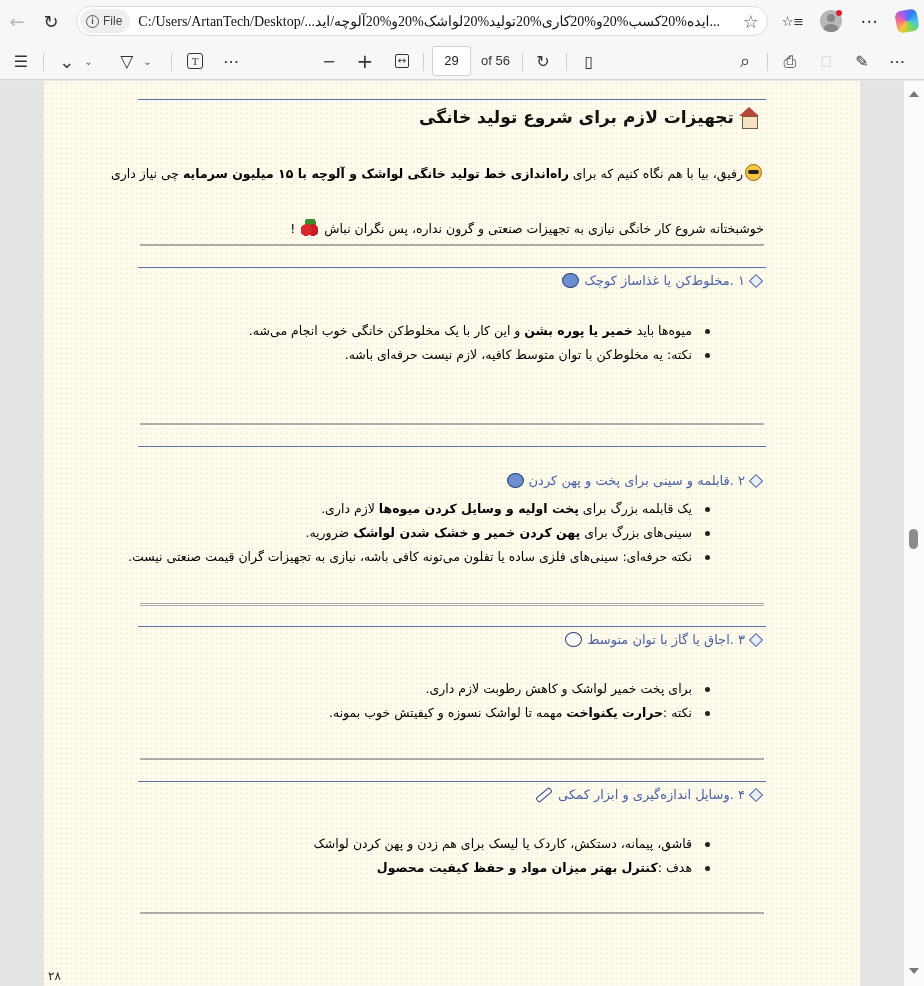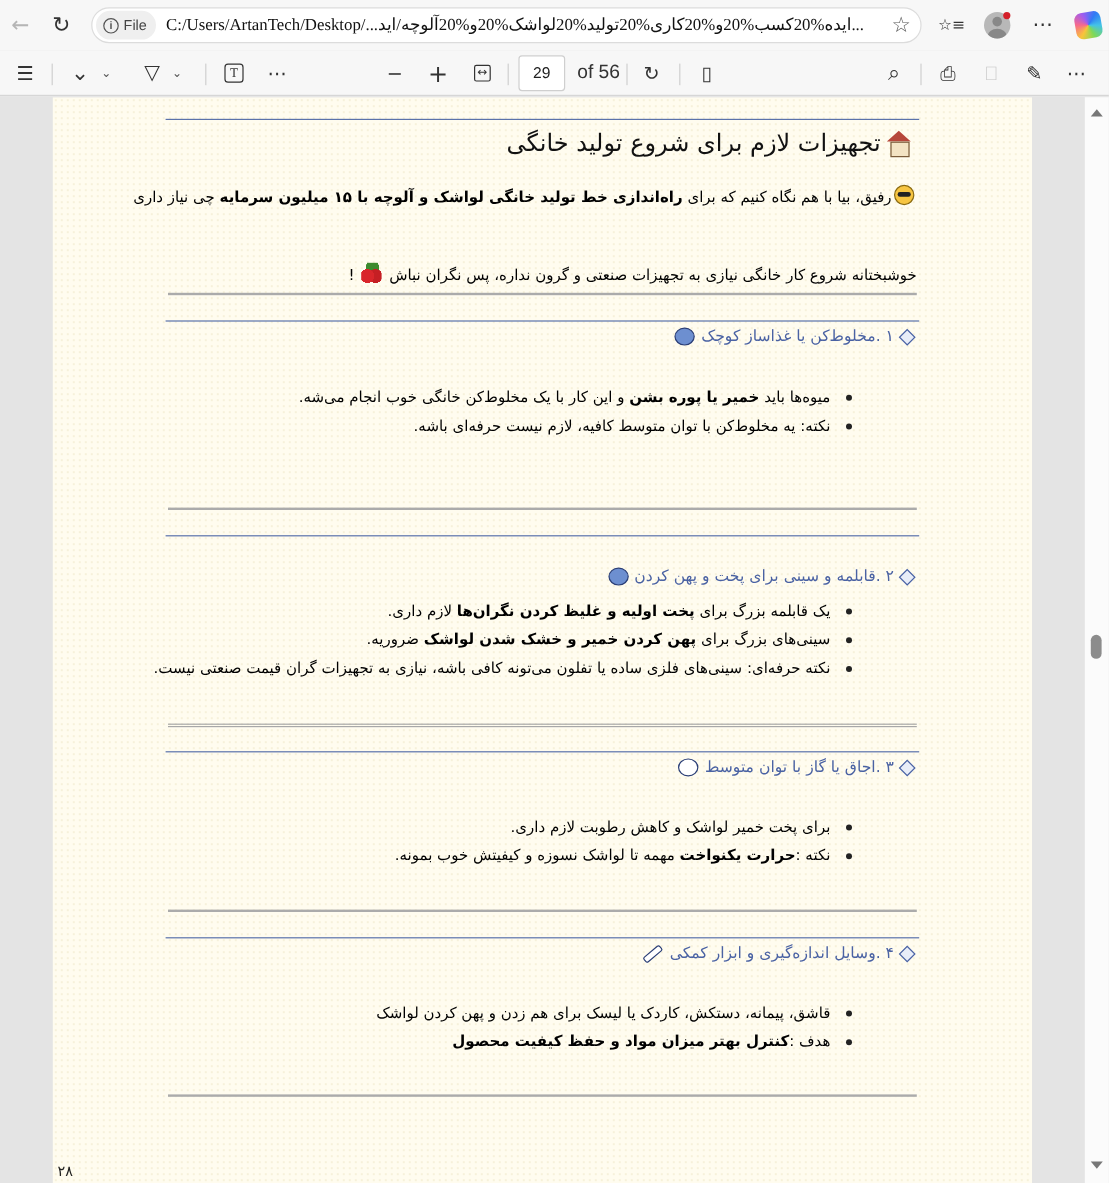--- a/index.html
+++ b/index.html
@@ -21,37 +21,37 @@
   .avatar::after { content: ""; position: absolute; left: 3px; top: 14px; width: 16px; height: 12px; border-radius: 50%; background: #888; }
   .notif-dot { position: absolute; right: 6px; top: 6px; width: 6px; height: 6px; border-radius: 50%; background: #d4202a; }
   .copilot { width: 22px; height: 22px; border-radius: 6px; background: conic-gradient(from 40deg, #2f7bf5, #43c3e8, #7ed957, #f9c43a, #f76a8c, #a05cf0, #2f7bf5); transform: rotate(-10deg); }
 
   
   .pdf-toolbar { position: absolute; left: 0; top: 42px; width: 924px; height: 38px; background: #f7f7f7; border-bottom: 1px solid #d6d6d6; display: flex; align-items: center; }
   .tb { position: absolute; top: 4px; height: 30px; display: flex; align-items: center; justify-content: center; color: #333; font-size: 16px; }
   .tb-sep { position: absolute; top: 11px; width: 1px; height: 18px; background: #cfcfcf; }
   .chev { font-size: 10px; color: #555; }
   .page-input { position: absolute; left: 432px; top: 4px; width: 39px; height: 30px; border: 1px solid #cfcfcf; border-radius: 3px; background: #fff; font-size: 13px; text-align: center; line-height: 28px; color: #222; font-family: "Liberation Sans", sans-serif; }
-  .page-of { position: absolute; left: 481px; top: 4px; height: 30px; line-height: 30px; font-size: 16px; color: #333; font-family: "Liberation Sans", sans-serif; }
+  .page-of { position: absolute; left: 481px; top: 4px; height: 30px; line-height: 30px; font-size: 13px; color: #333; font-family: "Liberation Sans", sans-serif; }
   .save-dim { color: #c4c4c4; }
 
   
   .viewer { position: absolute; left: 0; top: 81px; width: 904px; height: 905px; background: #e4e4e4; overflow: hidden; }
   .page { position: absolute; left: 44px; top: 0; width: 816px; height: 905px; background-color: #fffcef;
     background-image: radial-gradient(rgba(230,220,180,0.35) 1px, transparent 1.2px); background-size: 5px 5px; }
   .scrollbar { position: absolute; left: 904px; top: 81px; width: 20px; height: 905px; background: #fbfbfb; }
   .scroll-arrow { position: absolute; left: 5px; width: 0; height: 0; border-left: 5px solid transparent; border-right: 5px solid transparent; }
   .scroll-up { top: 10px; border-bottom: 6px solid #777; }
   .scroll-down { bottom: 12px; border-top: 6px solid #777; }
   .scroll-thumb { position: absolute; left: 5px; top: 448px; width: 9px; height: 20px; border-radius: 5px; background: #8c8c8c; }
   .hr-blue { position: absolute; height: 1px; background: #5a72ab; }
   .hr-gray { position: absolute; height: 2px; background: #ababab; }
   .hr-gray-double { position: absolute; height: 3px; border-top: 1px solid #a8a8a8; border-bottom: 1px solid #a8a8a8; }
 
-  .title { position: absolute; right: 100px; top: 26px; font-size: 20px; font-weight: normal; color: #111; direction: rtl; white-space: nowrap; display: flex; align-items: center; gap: 4px; }
+  .title { position: absolute; right: 100px; top: 26px; font-size: 17px; font-weight: bold; color: #111; direction: rtl; white-space: nowrap; display: flex; align-items: center; gap: 4px; }
   .emoji-house { display: inline-block; width: 22px; height: 20px; position: relative; }
   .emoji-house::before { content: ""; position: absolute; left: 1px; top: 0; border-left: 10px solid transparent; border-right: 10px solid transparent; border-bottom: 9px solid #b6473a; }
   .emoji-house::after { content: ""; position: absolute; left: 4px; top: 9px; width: 14px; height: 11px; background: #f3e3c3; border: 1px solid #7a5b3a; }
   .intro { position: absolute; right: 96px; width: 620px; font-size: 12.5px; line-height: 26px; direction: rtl; text-align: right; white-space: nowrap; }
   .emoji-round { display: inline-block; width: 17px; height: 17px; border-radius: 50%; vertical-align: -3px; margin: 0 2px; }
   .emoji-sun { background: #f7c541; border: 1px solid #8a6a10; position: relative; }
   .emoji-sun::after { content: ""; position: absolute; left: 2px; top: 5px; width: 11px; height: 4px; background: #222; border-radius: 2px; }
   .emoji-cherry { background: radial-gradient(circle at 30% 65%, #d9262b 35%, transparent 36%), radial-gradient(circle at 70% 65%, #c51f24 35%, transparent 36%), radial-gradient(ellipse at 55% 25%, #3c8a2e 40%, transparent 42%); border-radius: 0; }
 
   .sec-head { position: absolute; right: 96px; font-size: 13px; color: #4a62a3; direction: rtl; white-space: nowrap; display: flex; align-items: center; gap: 3px; }
@@ -161,21 +161,21 @@
 <div class="viewer">
   <div class="page">
 
     <div class="hr-blue" style="left:94px;top:18px;width:628px;"></div>
 
     <div class="title" style="right:100px;top:26px;">
       <span class="emoji-house"></span>
       <span>تجهیزات لازم برای شروع تولید خانگی</span>
     </div>
 
-    <div class="intro" style="top:70px;text-align:center;">
+    <div class="intro" style="top:80px;text-align:center;">
       <span class="emoji-round emoji-sun"></span><span>رفیق، بیا با هم نگاه کنیم که برای </span><b>راه‌اندازی خط تولید خانگی لواشک و آلوچه با ۱۵ میلیون سرمایه</b><span> چی نیاز داری</span>
     </div>
     <div class="intro" style="top:104px;margin-top:31px;">
       <span>خوشبختانه شروع کار خانگی نیازی به تجهیزات صنعتی و گرون نداره، پس نگران نباش</span> <span class="emoji-round emoji-cherry"></span> <span>!</span>
     </div>
 
     <div class="hr-gray" style="left:96px;top:163px;width:624px;"></div>
     <div class="hr-blue" style="left:94px;top:186px;width:628px;"></div>
 
     <div class="sec-head" style="top:192px;">
@@ -190,21 +190,21 @@
 
     <div class="hr-gray" style="left:96px;top:342px;width:624px;"></div>
     <div class="hr-blue" style="left:94px;top:365px;width:628px;"></div>
 
     <div class="sec-head" style="top:392px;">
       <span class="diamond"></span>
       <span>۲ .قابلمه و سینی برای پخت و پهن کردن</span>
       <span class="sec-emoji"></span>
     </div>
     <ul class="items" style="top:416px;">
-      <li><span>یک قابلمه بزرگ برای </span><b>پخت اولیه و غلیظ کردن نگران‌ها</b><span> لازم داری.</span></li>
+      <li><span>یک قابلمه بزرگ برای </span><b>پخت اولیه و وسایل کردن میوه‌ها</b><span> لازم داری.</span></li>
       <li><span>سینی‌های بزرگ برای </span><b>پهن کردن خمیر و خشک شدن لواشک</b><span> ضروریه.</span></li>
       <li><span>نکته حرفه‌ای: سینی‌های فلزی ساده یا تفلون می‌تونه کافی باشه، نیازی به تجهیزات گران قیمت صنعتی نیست.</span></li>
     </ul>
 
     <div class="hr-gray-double" style="left:96px;top:522px;width:624px;"></div>
     <div class="hr-blue" style="left:94px;top:545px;width:628px;"></div>
 
     <div class="sec-head" style="top:551px;">
       <span class="diamond"></span>
       <span>۳ .اجاق یا گاز با توان متوسط</span>

